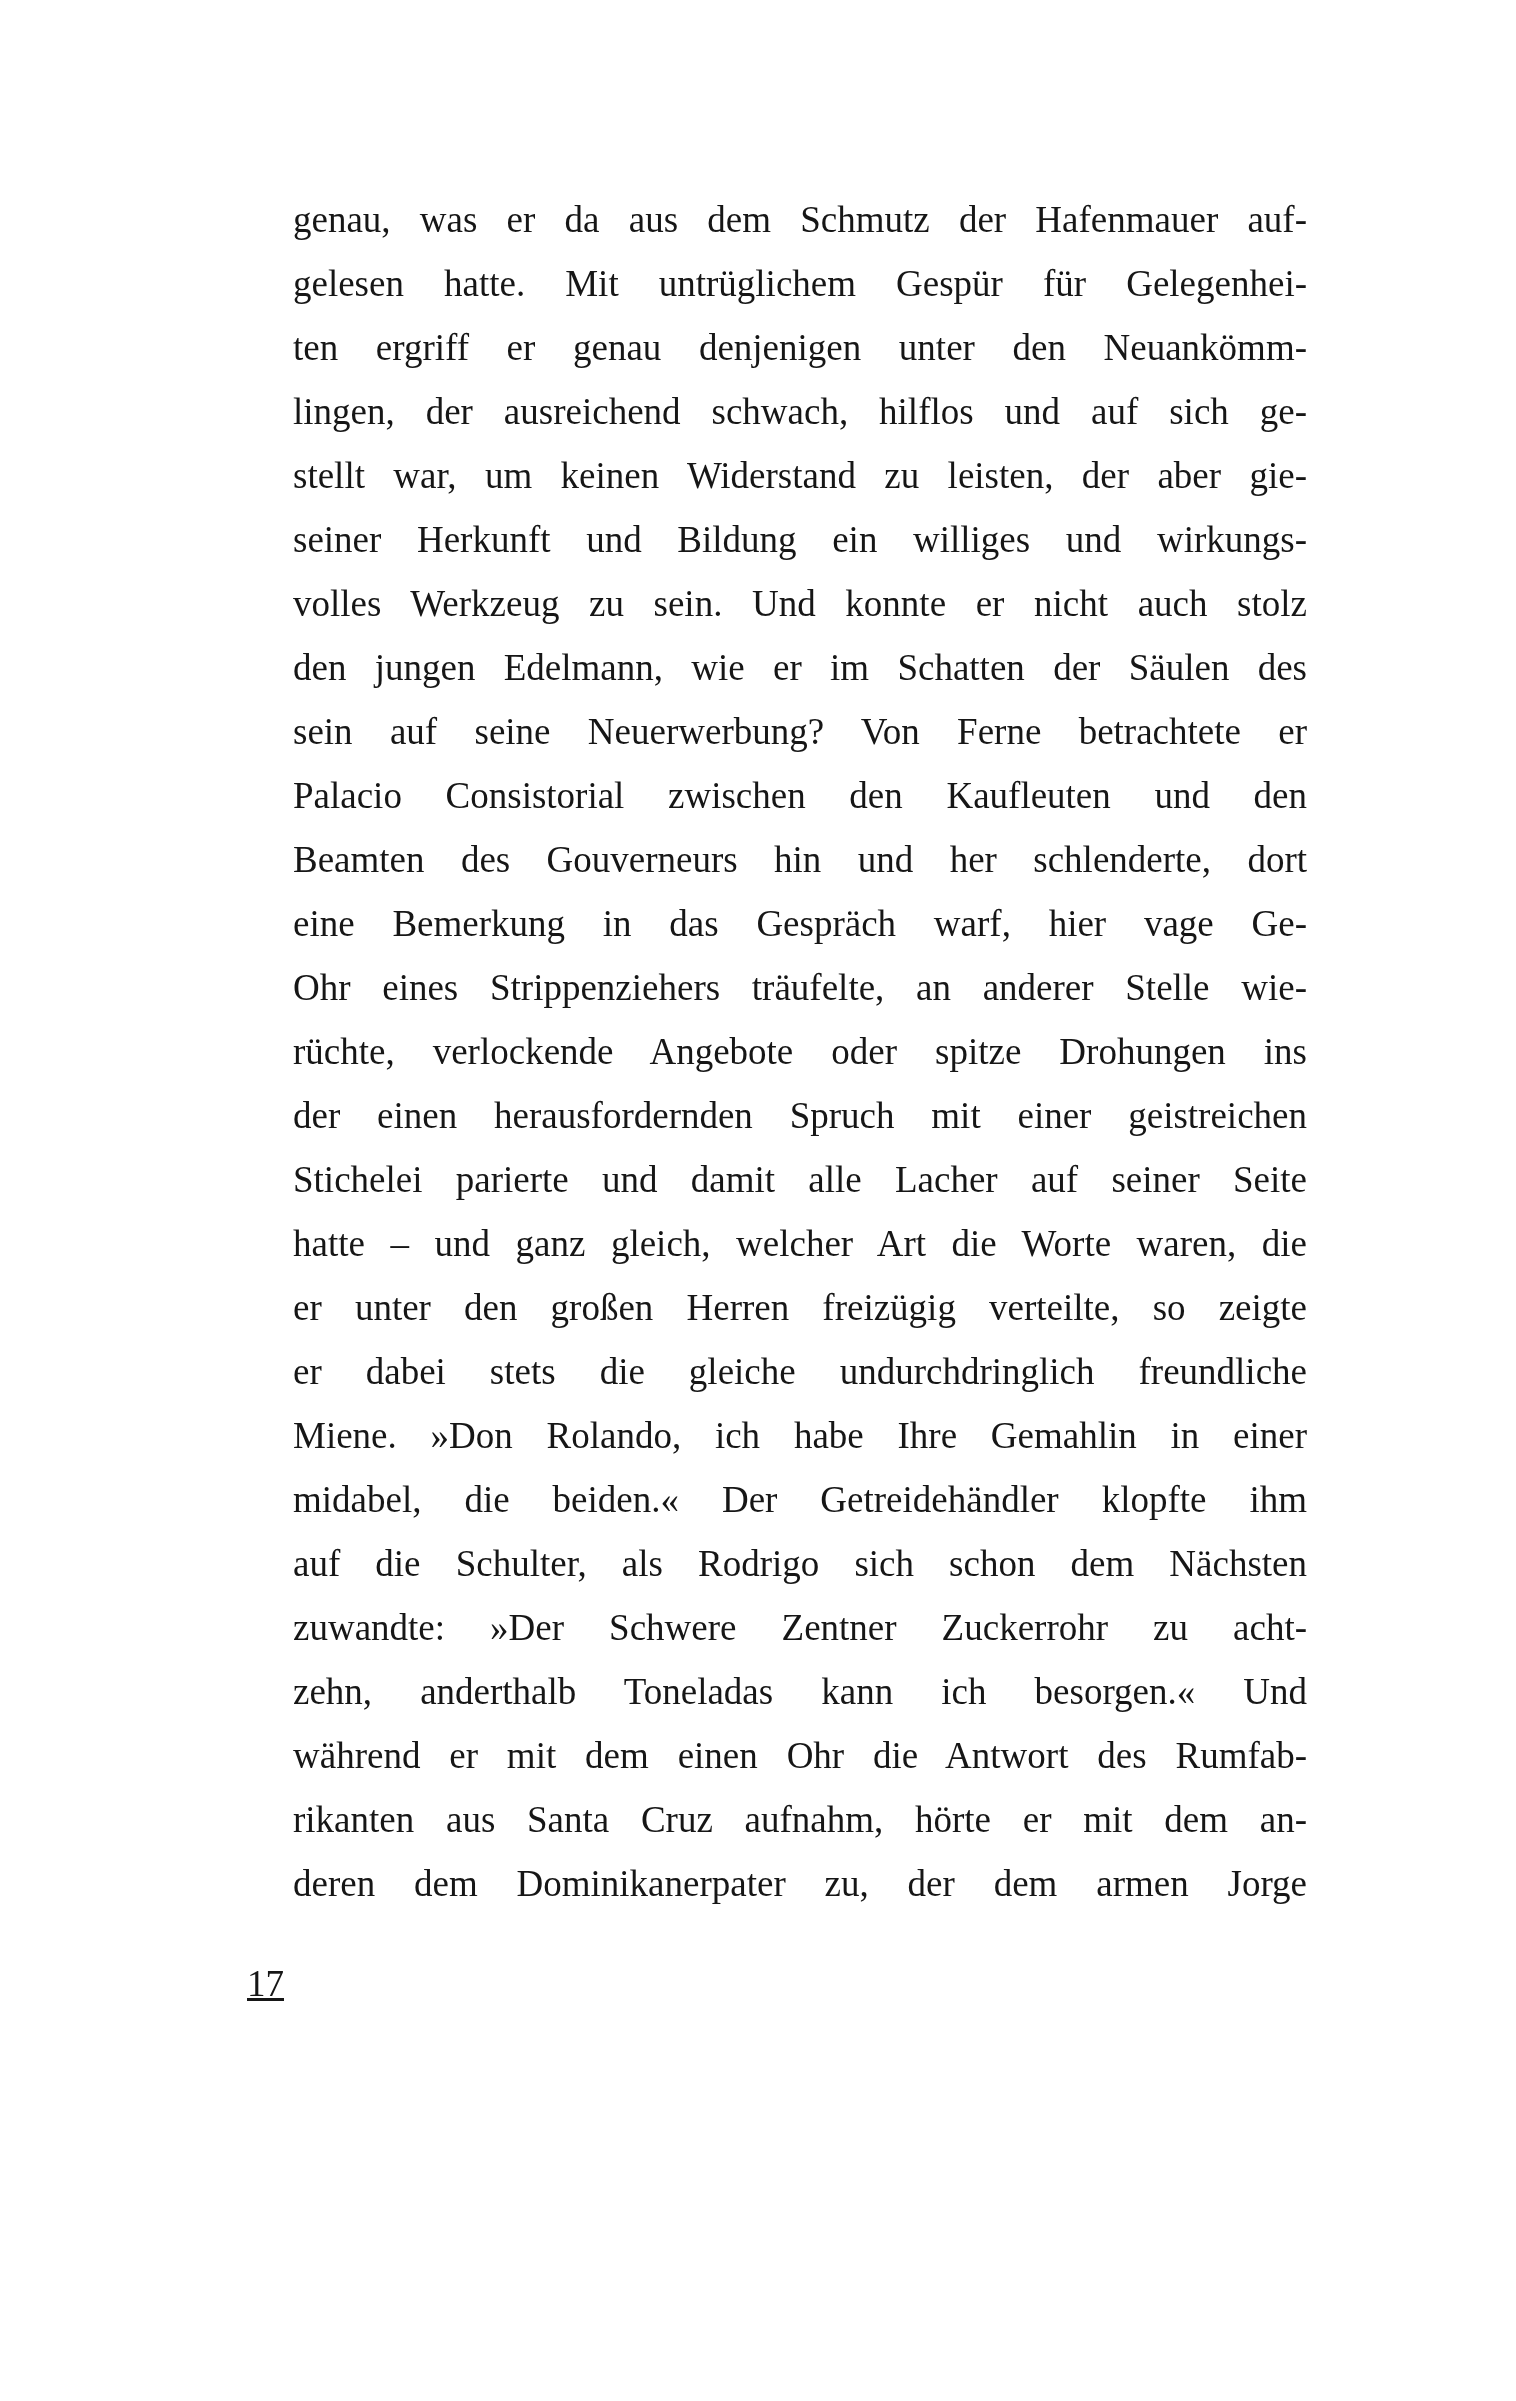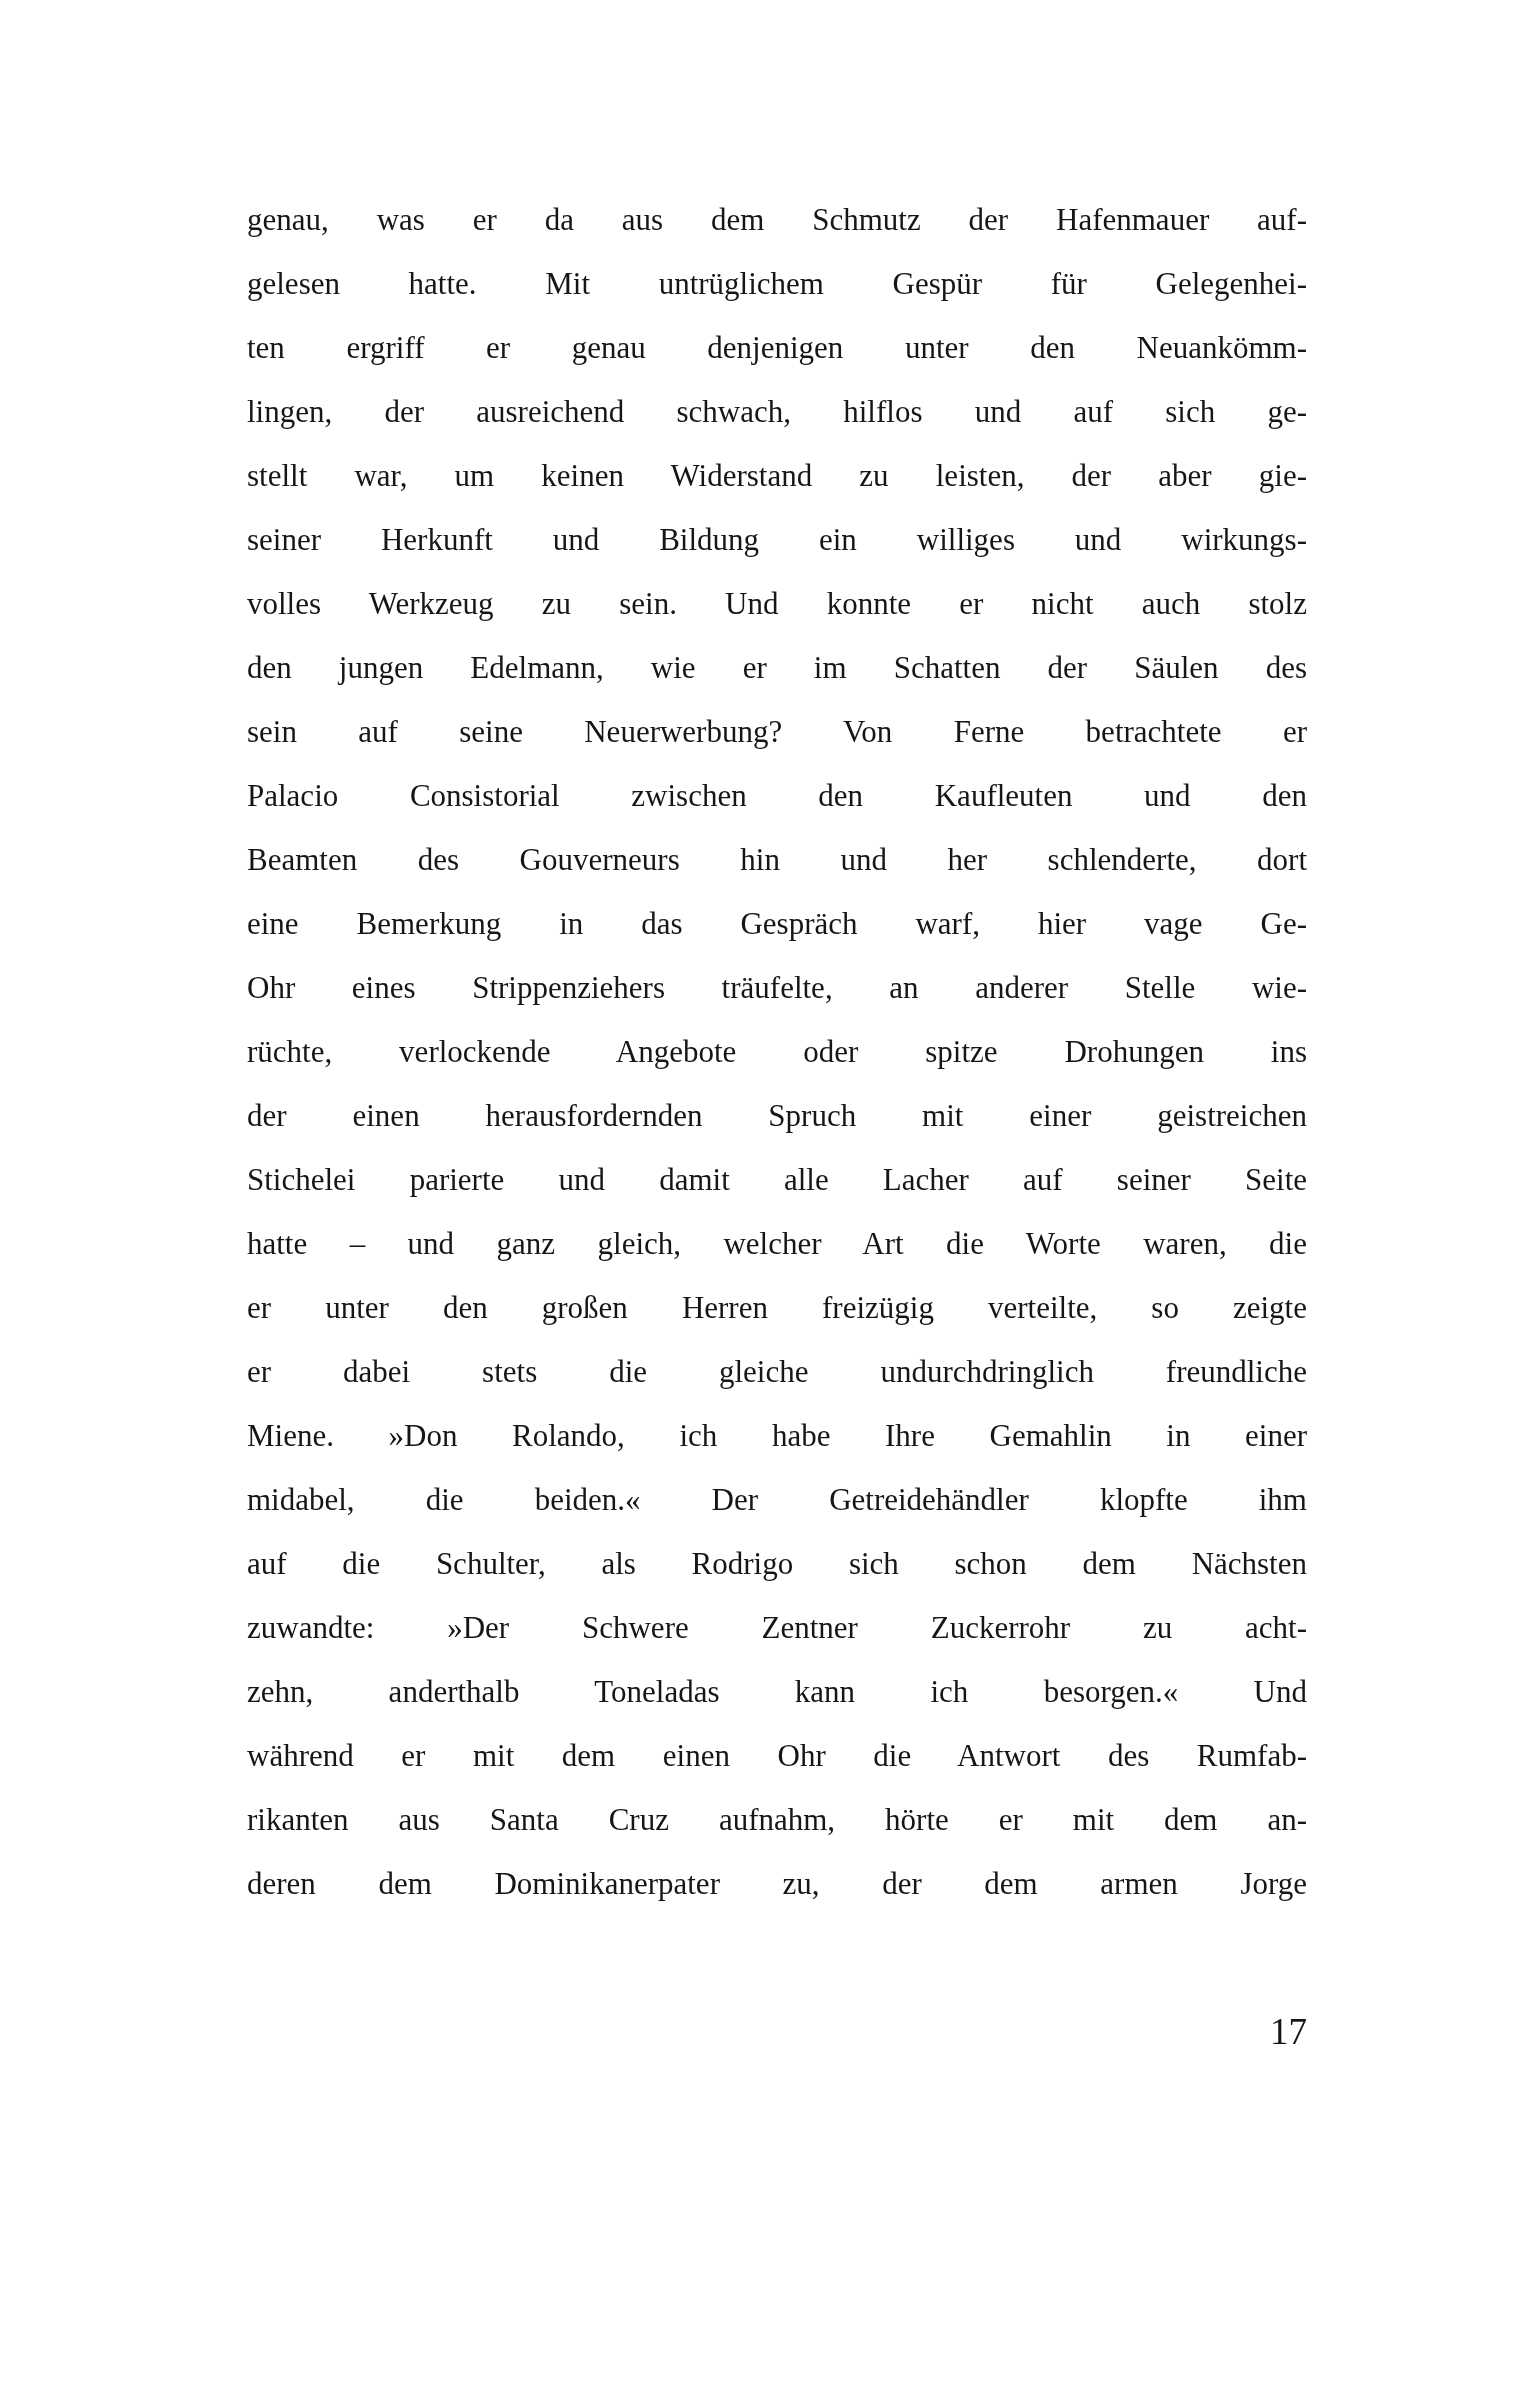--- a/index.html
+++ b/index.html
@@ -21,37 +21,39 @@
     background: #ffffff;
     overflow: hidden;
   }
   .text-block {
     position: absolute;
     left: 247px;
     top: 188px;
     width: 1060px;
   }
   .line {
-    font-size: 31px;
+    font-size: 37px;
     line-height: 64px;
     text-align: justify;
     text-align-last: justify;
     -moz-text-align-last: justify;
     white-space: normal;
     word-spacing: 0.02em;
+    margin-left: 46px;
   }
   .folio {
     position: absolute;
     left: 247px;
-    top: 2000px;
+    top: 1952px;
     width: 1060px;
-    text-align: right;
+    text-align: left;
     font-size: 37px;
     line-height: 64px;
     color: #161616;
+    text-decoration: underline;
   }
 </style>
 </head>
 <body>
 
 <div class="page">
   <div class="text-block">
       <div class="line">genau, was er da aus dem Schmutz der Hafenmauer auf-</div>
       <div class="line">gelesen hatte. Mit untrüglichem Gespür für Gelegenhei-</div>
       <div class="line">ten ergriff er genau denjenigen unter den Neuankömm-</div>

